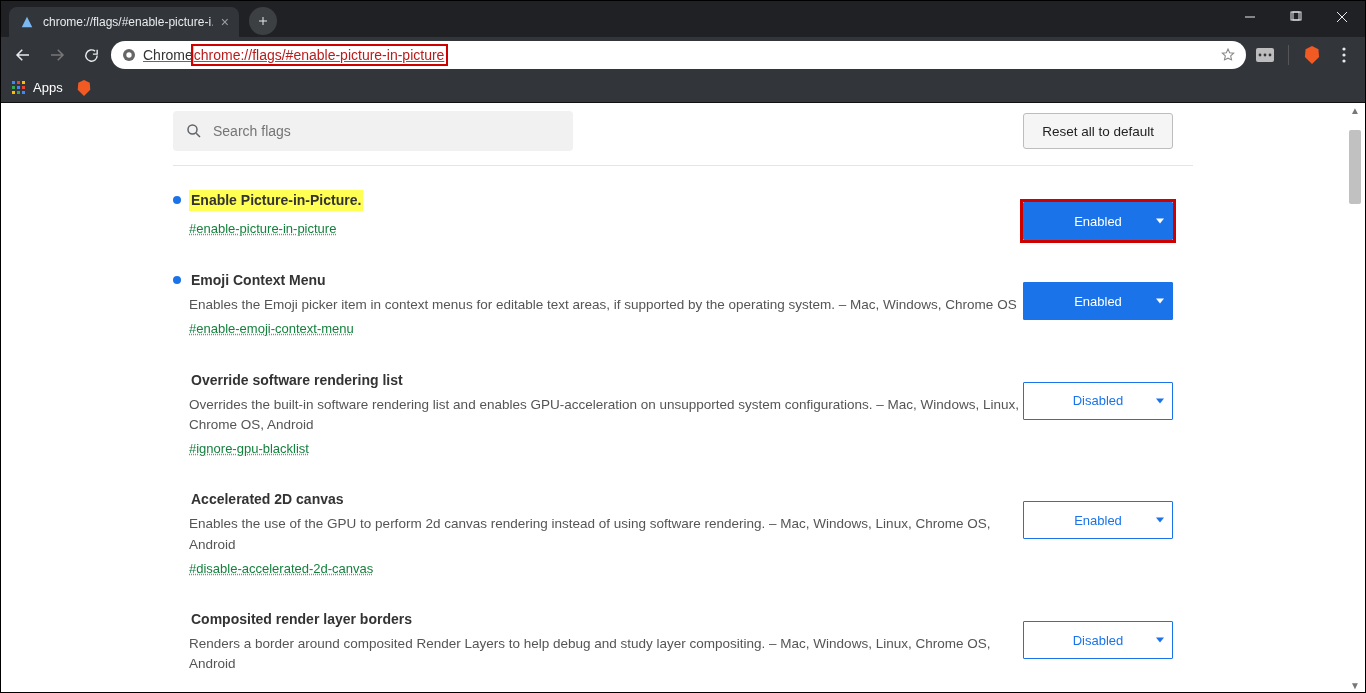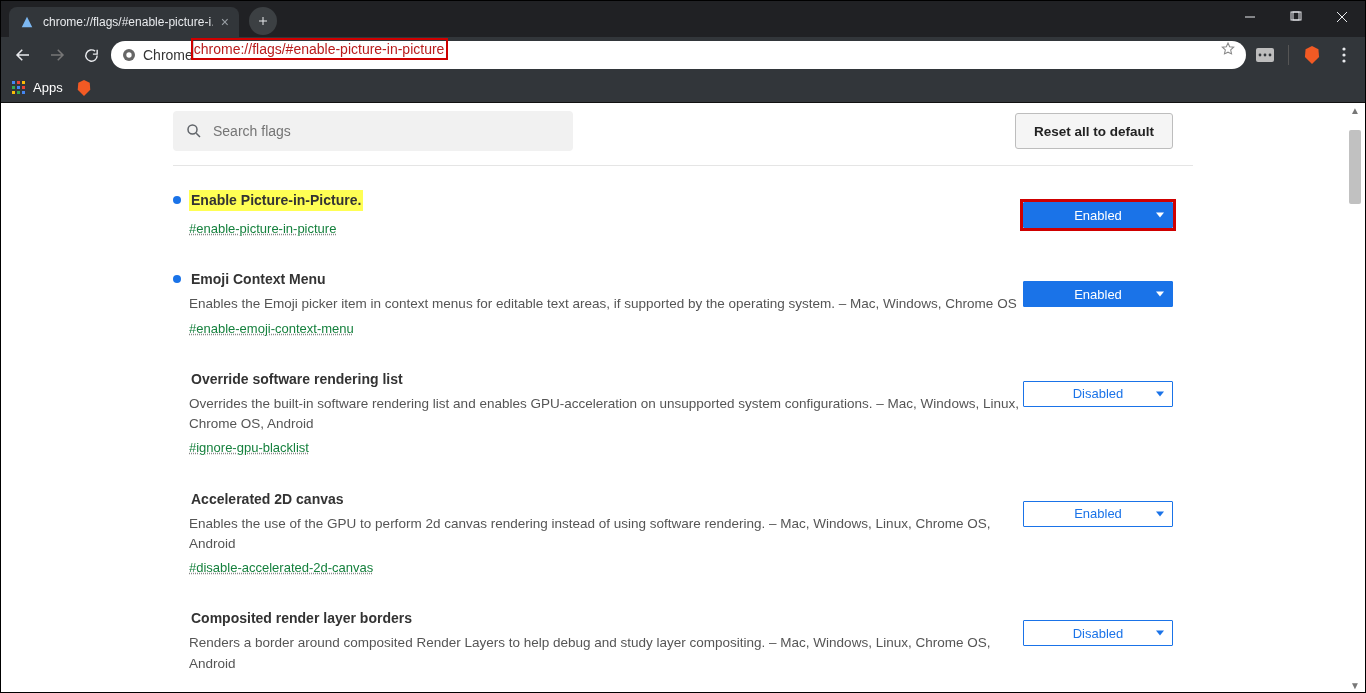--- a/index.html
+++ b/index.html
@@ -21,22 +21,22 @@
     color:#e8eaed; font-size:16px;
   }
   .win-controls { position:absolute; right:0; top:0; height:32px; display:flex; }
   .win-controls .wc { width:46px; display:flex; align-items:center; justify-content:center; color:#e8eaed; }
 
   .toolbar { background:#32363a; height:36px; display:flex; align-items:center; padding:0 8px; gap:6px; }
   .nav-btn { width:28px; height:28px; display:flex; align-items:center; justify-content:center; color:#9aa0a6; }
   .nav-btn.enabled { color:#e8eaed; }
   .omnibox {
     flex:1; height:28px; background:#fff; border-radius:14px;
-    display:flex; padding:0 10px; gap:0;
-    font-size:14px; color:#666;
+    display:flex; align-items:center; padding:0 10px; gap:0;
+    font-size:14px; color:#666;text-decoration:underline;
   }
   .omnibox .origin-chip { display:flex; align-items:center; gap:6px; color:#333; }
   .omnibox .sep { width:1px; height:18px; background:#ccc; }
   .omnibox .url { flex:1; position:relative; }
   .omnibox .url-text { color:#b91c1c; }
   .omnibox .star { color:#777; }
   .url-highlight {
     position:absolute; left:-3px; top:-3px; height:22px; border:2px solid #cf0000;
     padding:0 3px; pointer-events:none;
   }
@@ -56,35 +56,35 @@
   .page-inner { width:1020px; margin:0 auto; padding-top:8px; }
 
   .topbar { display:flex; align-items:center; gap:16px; padding:0 20px 14px 0; border-bottom:1px solid #e5e5e5; }
   .search-wrap {
     flex:0 0 400px; height:40px; background:#f1f1f1; border-radius:4px;
     display:flex; align-items:center; padding:0 12px; color:#5f6368; gap:10px; font-size:14px;
   }
   .search-wrap input { border:0; background:transparent; outline:none; font-size:14px; flex:1; color:#333; }
   .reset-btn {
     margin-left:auto; height:36px; padding:0 18px; background:#f5f5f5;
-    border:1px solid #bdbdbd; border-radius:3px; font-size:13.5px; font-weight:700; color:#222;
+    border:1px solid #bdbdbd; border-radius:3px; font-size:13.5px; font-weight:400; color:#222;
     display:flex; align-items:center;
   }
 
   .flags-list { padding:14px 20px 40px 0; }
   .flag-row { display:flex; align-items:flex-start; padding:10px 0 20px 0; }
   .bullet { width:8px; height:8px; border-radius:50%; background:#1a73e8; margin:6px 8px 0 0; flex:0 0 8px; }
   .bullet.spacer { background:transparent; }
   .flag-main { flex:1; font-size:13.5px; color:#333; line-height:1.5; }
   .flag-title { font-weight:700; font-size:14px; margin-bottom:4px; display:inline-block; padding:0 2px;}
   .flag-title.hl { background:#ffff54; }
   .flag-desc { color:#555; }
   .flag-link { margin-top:4px; }
   .flag-link a { color:#15803d; text-decoration:underline dotted #888; font-size:13px;}
-  .dd-wrap { width:150px; height:26px; margin-top:12px; position:relative; font-size:13px; }
+  .dd-wrap { width:150px; height:38px; margin-top:12px; position:relative; font-size:13px; }
   .dd {
     width:100%; height:100%; border:1px solid #1a73e8; background:#fff; color:#1a73e8;
     display:flex; align-items:center; justify-content:center; border-radius:1px; position:relative;
   }
   .dd .car {
     position:absolute; right:8px; top:50%; transform:translateY(-50%);
     width:0;height:0;border-left:4px solid transparent;border-right:4px solid transparent;border-top:5px solid #1a73e8;
   }
   .dd.enabled { background:#1a73e8; color:#fff; }
   .dd.enabled .car { border-top-color:#fff; }

